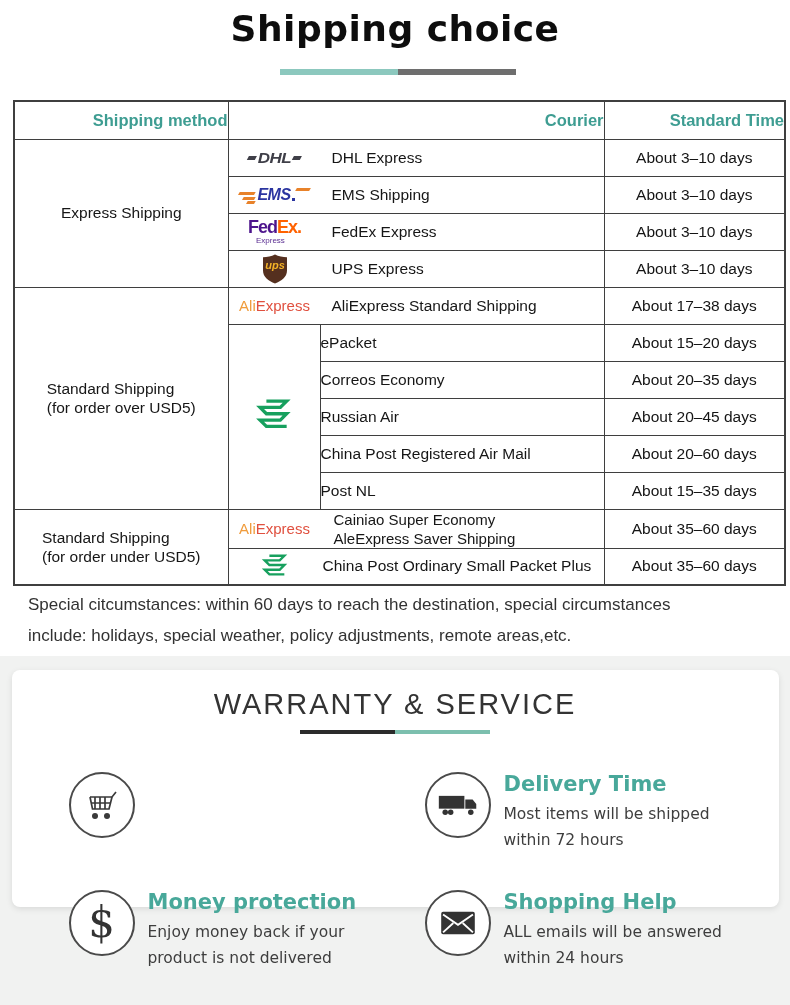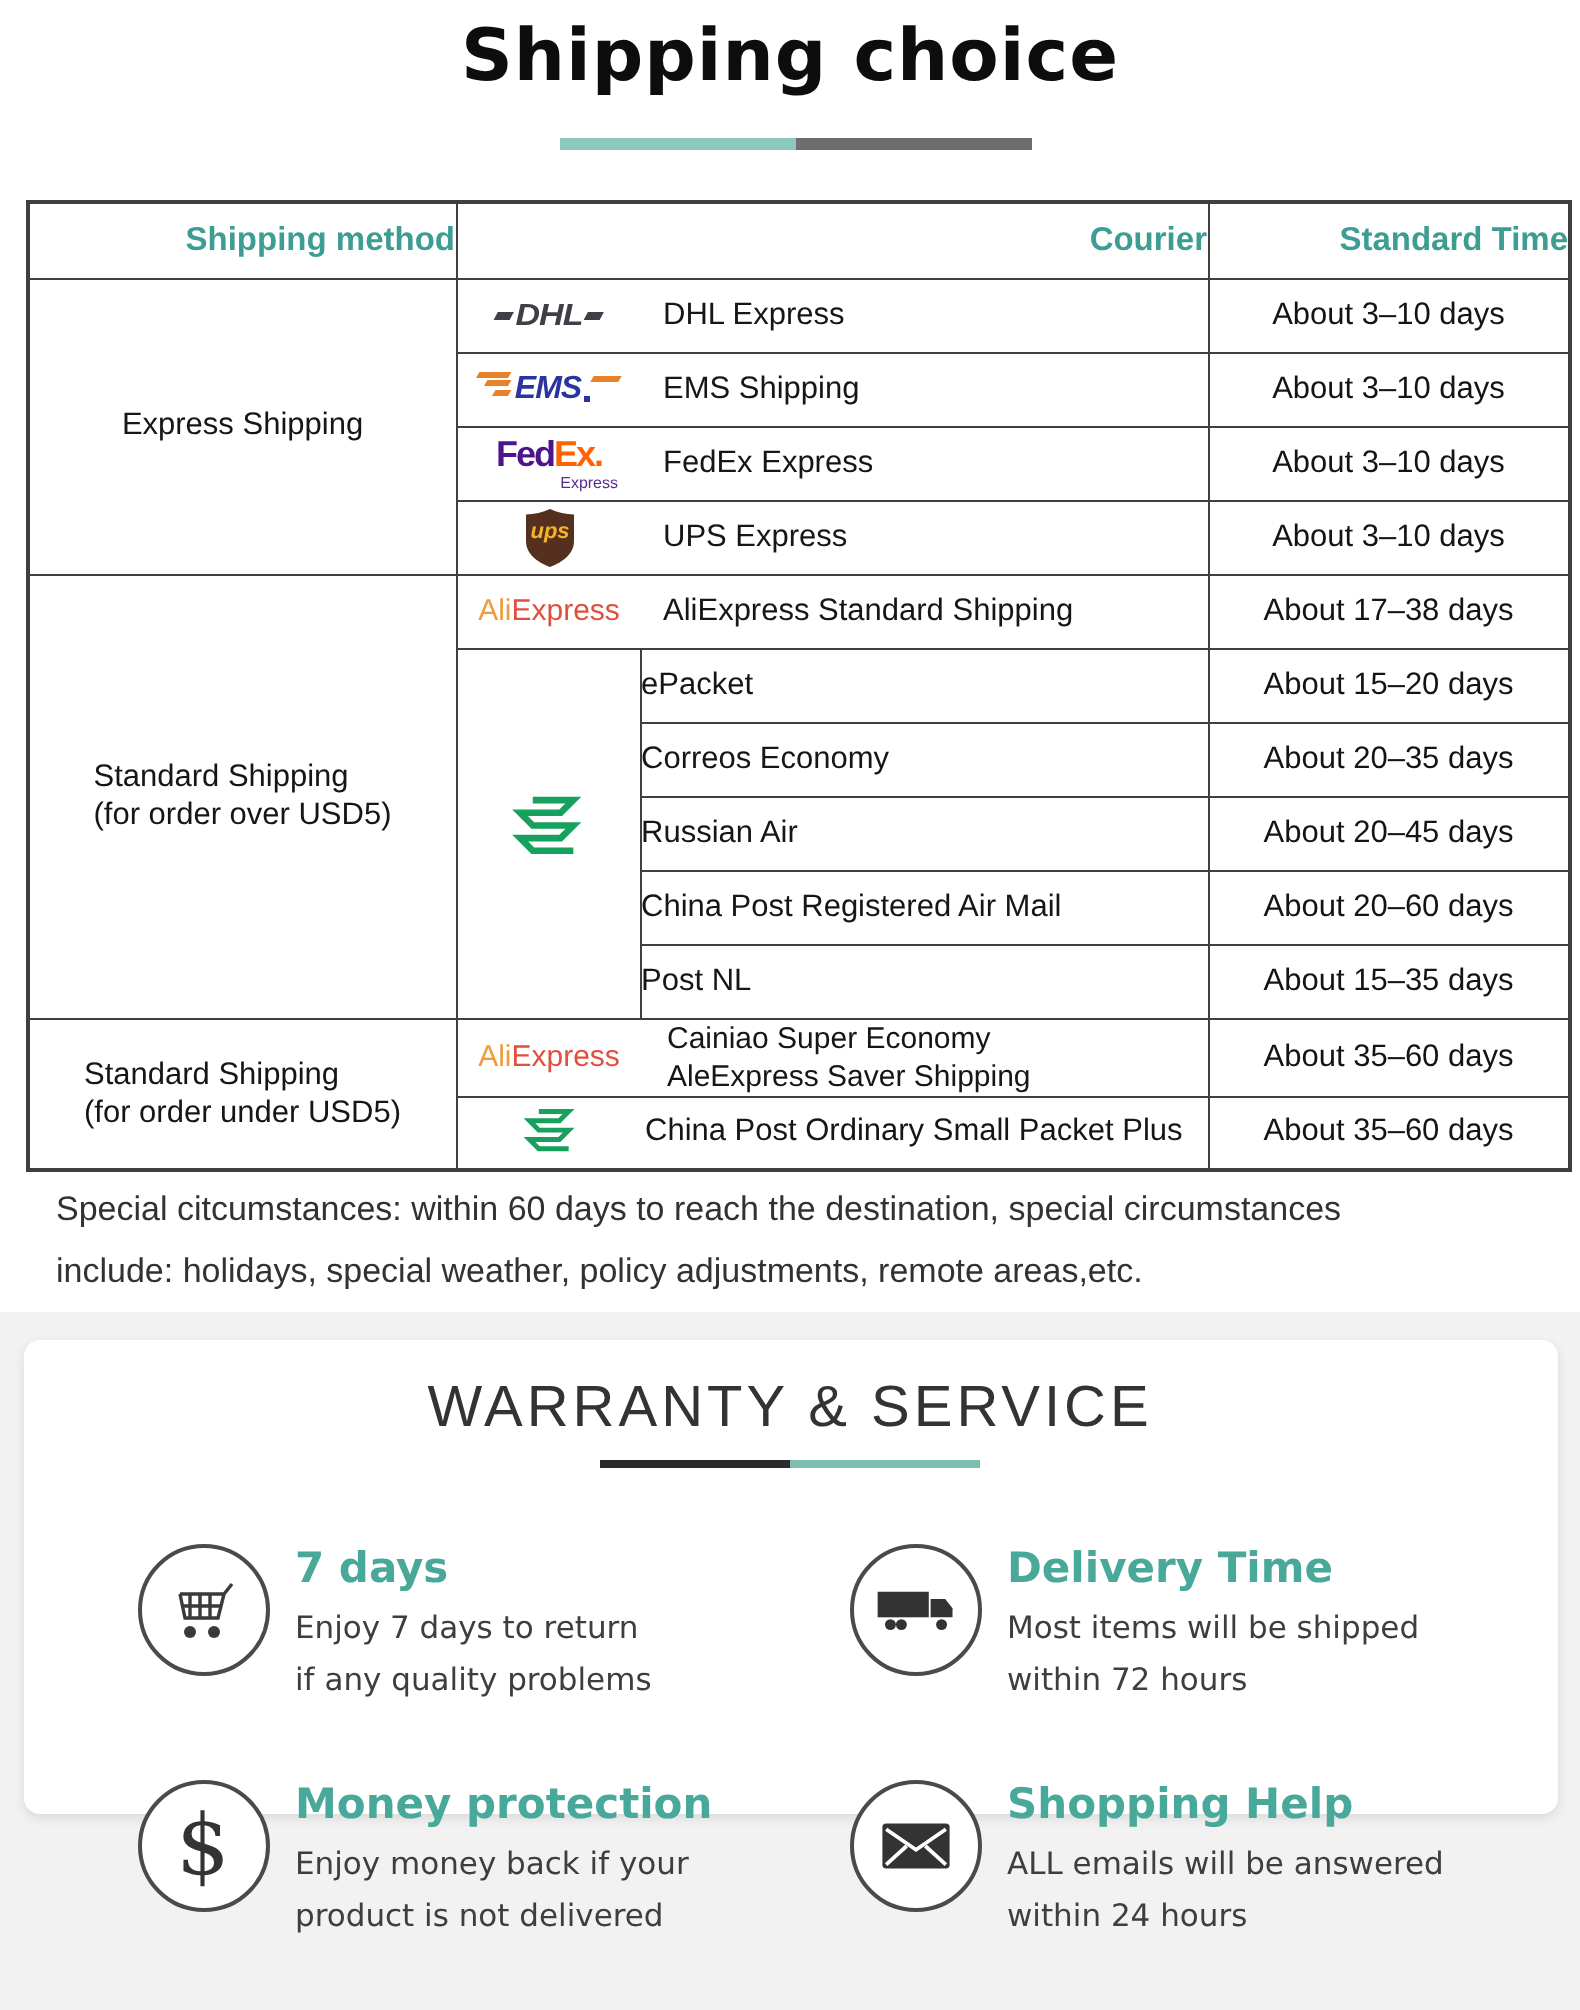--- a/index.html
+++ b/index.html
@@ -31,31 +31,31 @@
   td.subname{font-size:15.5px;color:#161616;text-align:left;padding-left:13px;}
   td.time{text-align:center;font-size:15.5px;color:#141414;}
   td.cp-cell{text-align:center;}
 
   
   .dhl{display:flex;align-items:center;}
   .dhl-dash{width:8px;height:3.5px;background:#3F3F48;transform:skewX(-28deg);margin:0 2px;}
   .dhl-text{font-style:italic;font-weight:800;font-size:17px;letter-spacing:-0.5px;color:#3F3F48;
     font-family:"Liberation Sans",sans-serif;transform:scaleY(.9);}
 
-  .ems{display:flex;align-items:flex-start;}
+  .ems{display:flex;align-items:flex-end;}
   .ems-wing{display:flex;flex-direction:column;align-items:flex-end;gap:2px;margin-right:2px;}
   .ems-wing i{display:block;height:2.5px;background:#E8822A;transform:skewX(-30deg);}
   .ems-wing i:nth-child(1){width:16px;}
   .ems-wing i:nth-child(2){width:12px;}
   .ems-wing i:nth-child(3){width:8px;}
   .ems-text{font-style:italic;font-weight:900;font-size:16px;color:#2B35A0;letter-spacing:-0.5px;}
   .ems-dot{width:3px;height:3px;background:#2B35A0;align-self:flex-end;margin:0 1px 3px 1px;}
   .ems-tail{width:14px;height:3px;background:#E8822A;align-self:flex-start;margin-top:2px;transform:skewX(-30deg);}
 
-  .fedex{text-align:right;line-height:1;}
+  .fedex{text-align:left;line-height:1;}
   .fx1{font-weight:bold;font-size:18px;color:#4D148C;letter-spacing:-1px;}
   .fx2{font-weight:bold;font-size:18px;color:#FF6200;letter-spacing:-1px;}
   .fx-sub{font-size:8px;color:#5A2D91;margin-top:1px;transform:translateX(8px);}
 
   .ali{white-space:nowrap;font-size:15px;font-weight:500;}
   .ali1{color:#F09C3C;}
   .ali2{color:#E0503F;}
 
   
   .note{position:absolute;top:589px;left:28px;width:740px;margin:0;
@@ -272,25 +272,20 @@
             <svg width="40" height="34" viewBox="0 0 40 34">
               <g fill="none" stroke="#3a3a3a" stroke-width="1.7">
                 <path d="M8 9 h22 l4 -5"></path>
                 <path d="M8 9 l2.5 12 h16.5 l3 -12"></path>
                 <path d="M13 9 v12 M18 9 v12 M23 9 v12 M9.2 15 h19.6"></path>
               </g>
               <circle cx="13" cy="28" r="3" fill="#3a3a3a"></circle>
               <circle cx="25" cy="28" r="3" fill="#3a3a3a"></circle>
             </svg>
           </div>
-          <div class="w-text">
-            <h3 class="w-title">7 days</h3>
-            <div class="w-line">Enjoy 7 days to return</div>
-            <div class="w-line">if any quality problems</div>
-          </div>
         </div>
 
         <div class="w-item">
           <div class="icon-circle">
             <svg width="42" height="30" viewBox="0 0 46 30">
               <rect x="2" y="5" width="28" height="14" fill="#333"></rect>
               <path d="M31 9 h8 l4 5 v5 h-12 z" fill="#333"></path>
               <circle cx="9" cy="23" r="3" fill="#333"></circle>
               <circle cx="15" cy="23" r="3" fill="#333"></circle>
               <circle cx="37" cy="23" r="3" fill="#333"></circle>

